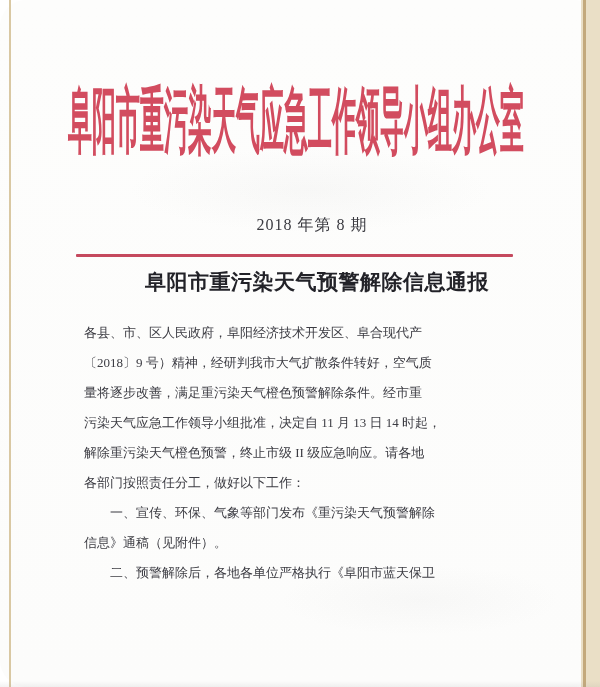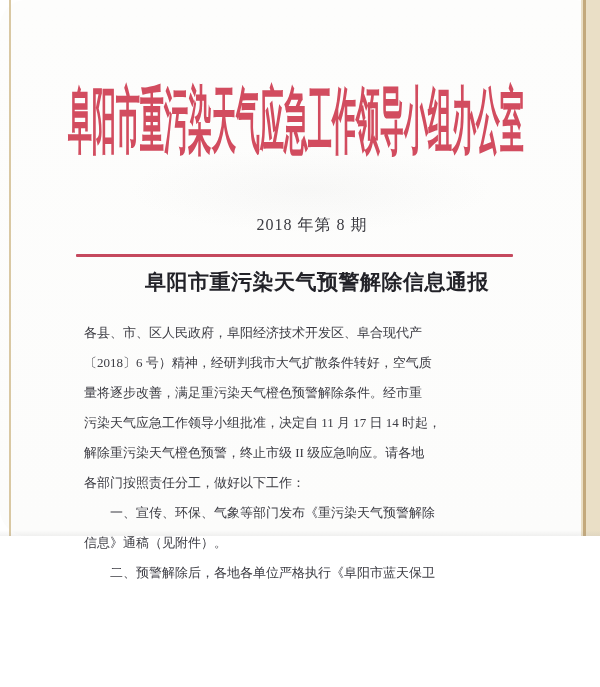--- a/index.html
+++ b/index.html
@@ -14,21 +14,21 @@
   }
   * { margin: 0; padding: 0; box-sizing: border-box; }
   html, body {
     width: 600px; height: 687px;
     font-family: "Liberation Serif", "DejaVu Serif", serif;
     background: #ffffff;
     overflow: hidden;
   }
   .page {
     position: relative;
-    width: 600px; height: 536px;
+    width: 600px; height: 687px;
     background:
       radial-gradient(ellipse 260px 60px at 310px 190px, rgba(200,200,200,0.10), rgba(0,0,0,0) 70%),
       radial-gradient(ellipse 200px 50px at 420px 600px, rgba(190,190,190,0.08), rgba(0,0,0,0) 70%),
       linear-gradient(180deg, #fdfdfc 0%, var(--page-bg) 100%);
     border-radius: 27px;
   }
   .edge-left-line {
     position: absolute; left: 9px; top: 0;
     width: 2px; height: 100%;
     background: var(--edge-left);
@@ -110,23 +110,23 @@
   <div class="masthead">阜阳市重污染天气应急工作领导小组办公室</div>
 
   <div class="issue-line">2018 年第 8 期</div>
 
   <div class="red-divider"></div>
 
   <div class="doc-title">阜阳市重污染天气预警解除信息通报</div>
 
   <div class="doc-body">
     <div class="body-line">各县、市、区人民政府，阜阳经济技术开发区、阜合现代产</div>
-    <div class="body-line">〔2018〕6 号）精神，经研判我市大气扩散条件转好，空气质</div>
+    <div class="body-line">〔2018〕9 号）精神，经研判我市大气扩散条件转好，空气质</div>
     <div class="body-line">量将逐步改善，满足重污染天气橙色预警解除条件。经市重</div>
-    <div class="body-line">污染天气应急工作领导小组批准，决定自 11 月 17 日 14 时起，</div>
+    <div class="body-line">污染天气应急工作领导小组批准，决定自 11 月 13 日 14 时起，</div>
     <div class="body-line">解除重污染天气橙色预警，终止市级 II 级应急响应。请各地</div>
     <div class="body-line">各部门按照责任分工，做好以下工作：</div>
     <div class="body-line">　　一、宣传、环保、气象等部门发布《重污染天气预警解除</div>
     <div class="body-line">信息》通稿（见附件）。</div>
     <div class="body-line">　　二、预警解除后，各地各单位严格执行《阜阳市蓝天保卫</div>
   </div>
 
   <div class="bottom-shade"></div>
 </div>
 

